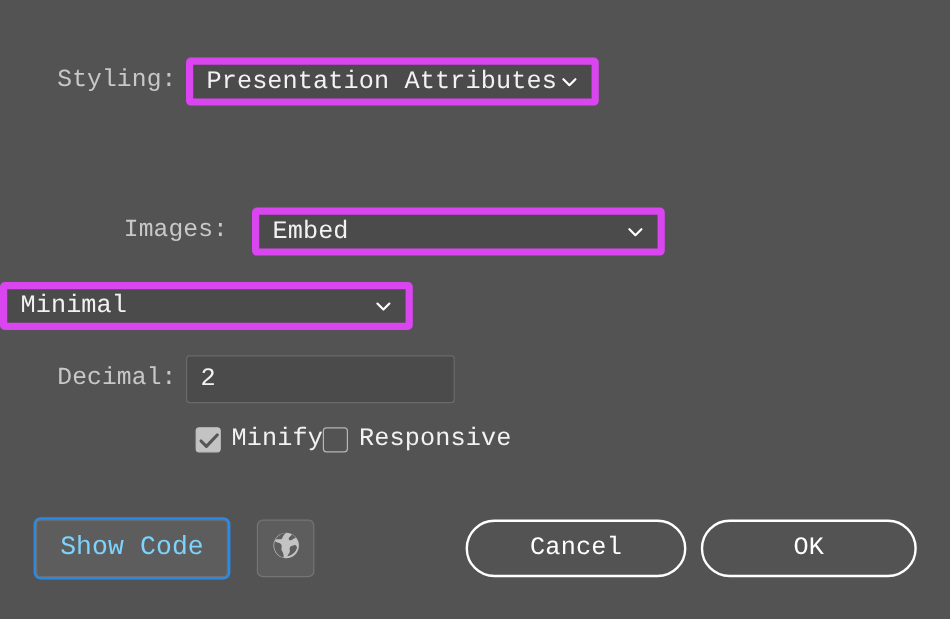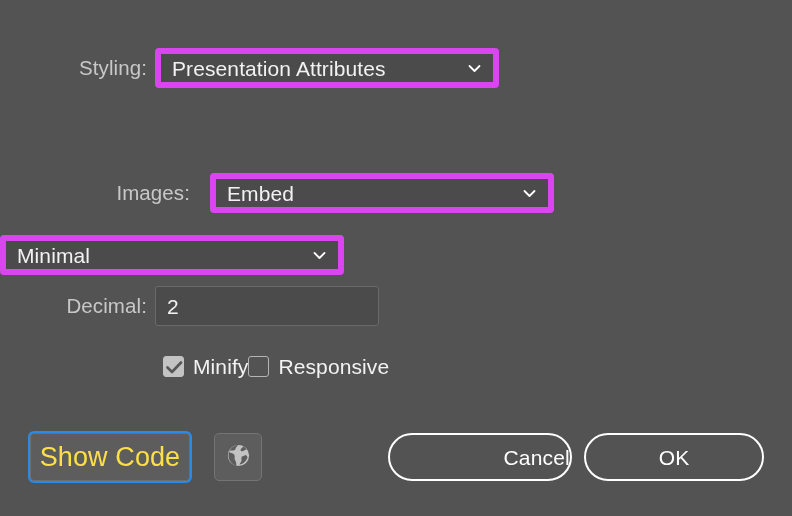--- a/index.html
+++ b/index.html
@@ -13,20 +13,21 @@
     font-family: "Liberation Sans", sans-serif;
     overflow: hidden;
     -webkit-font-smoothing: antialiased;
   }
 
   .dialog {
     position: relative;
     width: 792px;
     height: 516px;
     background: #535353;
+    font-family: Liberation Mono, monospace;
   }
 
   
   .row {
     position: absolute;
     left: 0;
     width: 792px;
     height: 40px;
     display: flex;
     align-items: center;
@@ -145,22 +146,22 @@
     border: 1px solid #6f6f6f;
     border-radius: 4px;
     box-shadow: 0 0 0 2px #2a8ae8;
     box-sizing: border-box;
     display: flex;
     align-items: center;
     justify-content: center;
     cursor: default;
   }
   .btn-showcode span {
-    color: #fde047;
-    font-size: 27px;
+    color: #7dd3fc;
+    font-size: 22px;
     line-height: 1;
     letter-spacing: 0.1px;
   }
 
   .btn-globe {
     position: absolute;
     left: 214px;
     top: 433px;
     width: 48px;
     height: 48px;
@@ -186,21 +187,21 @@
     align-items: center;
     justify-content: center;
     cursor: default;
   }
   .btn-pill span {
     color: #ffffff;
     font-size: 21px;
     line-height: 1;
     letter-spacing: 0.2px;
   }
-  #btn-cancel { left: 388px; width: 184px; justify-content: flex-end; }
+  #btn-cancel { left: 388px; width: 184px; }
   #btn-ok     { left: 584px; width: 180px; }
 </style>
 </head>
 <body>
 
 <div class="dialog">
 
   <div class="row" style="top:48px;">
     <div class="row-label">Styling:</div>
     <div class="select" style="width:344px;">
@@ -230,21 +231,21 @@
     <div class="select" style="width:344px;">
       <span class="select-value">Minimal</span>
       <span class="chev">
         <svg width="15" height="15" viewBox="0 0 15 15">
             <path d="M2.5 5 L7.5 10 L12.5 5" fill="none" stroke="#ffffff" stroke-width="1.8" stroke-linecap="round" stroke-linejoin="round"></path>
           </svg>
       </span>
     </div>
   </div>
 
-  <div class="row" style="top:286px;">
+  <div class="row" style="top:296px;">
     <div class="row-label">Decimal:</div>
     <div class="text-input">
       <span class="val">2</span>
     </div>
   </div>
 
   <div class="check-row">
     <div class="checkbox-group">
       <span class="cbox on">
         <svg width="17" height="15" viewBox="0 0 17 15">

